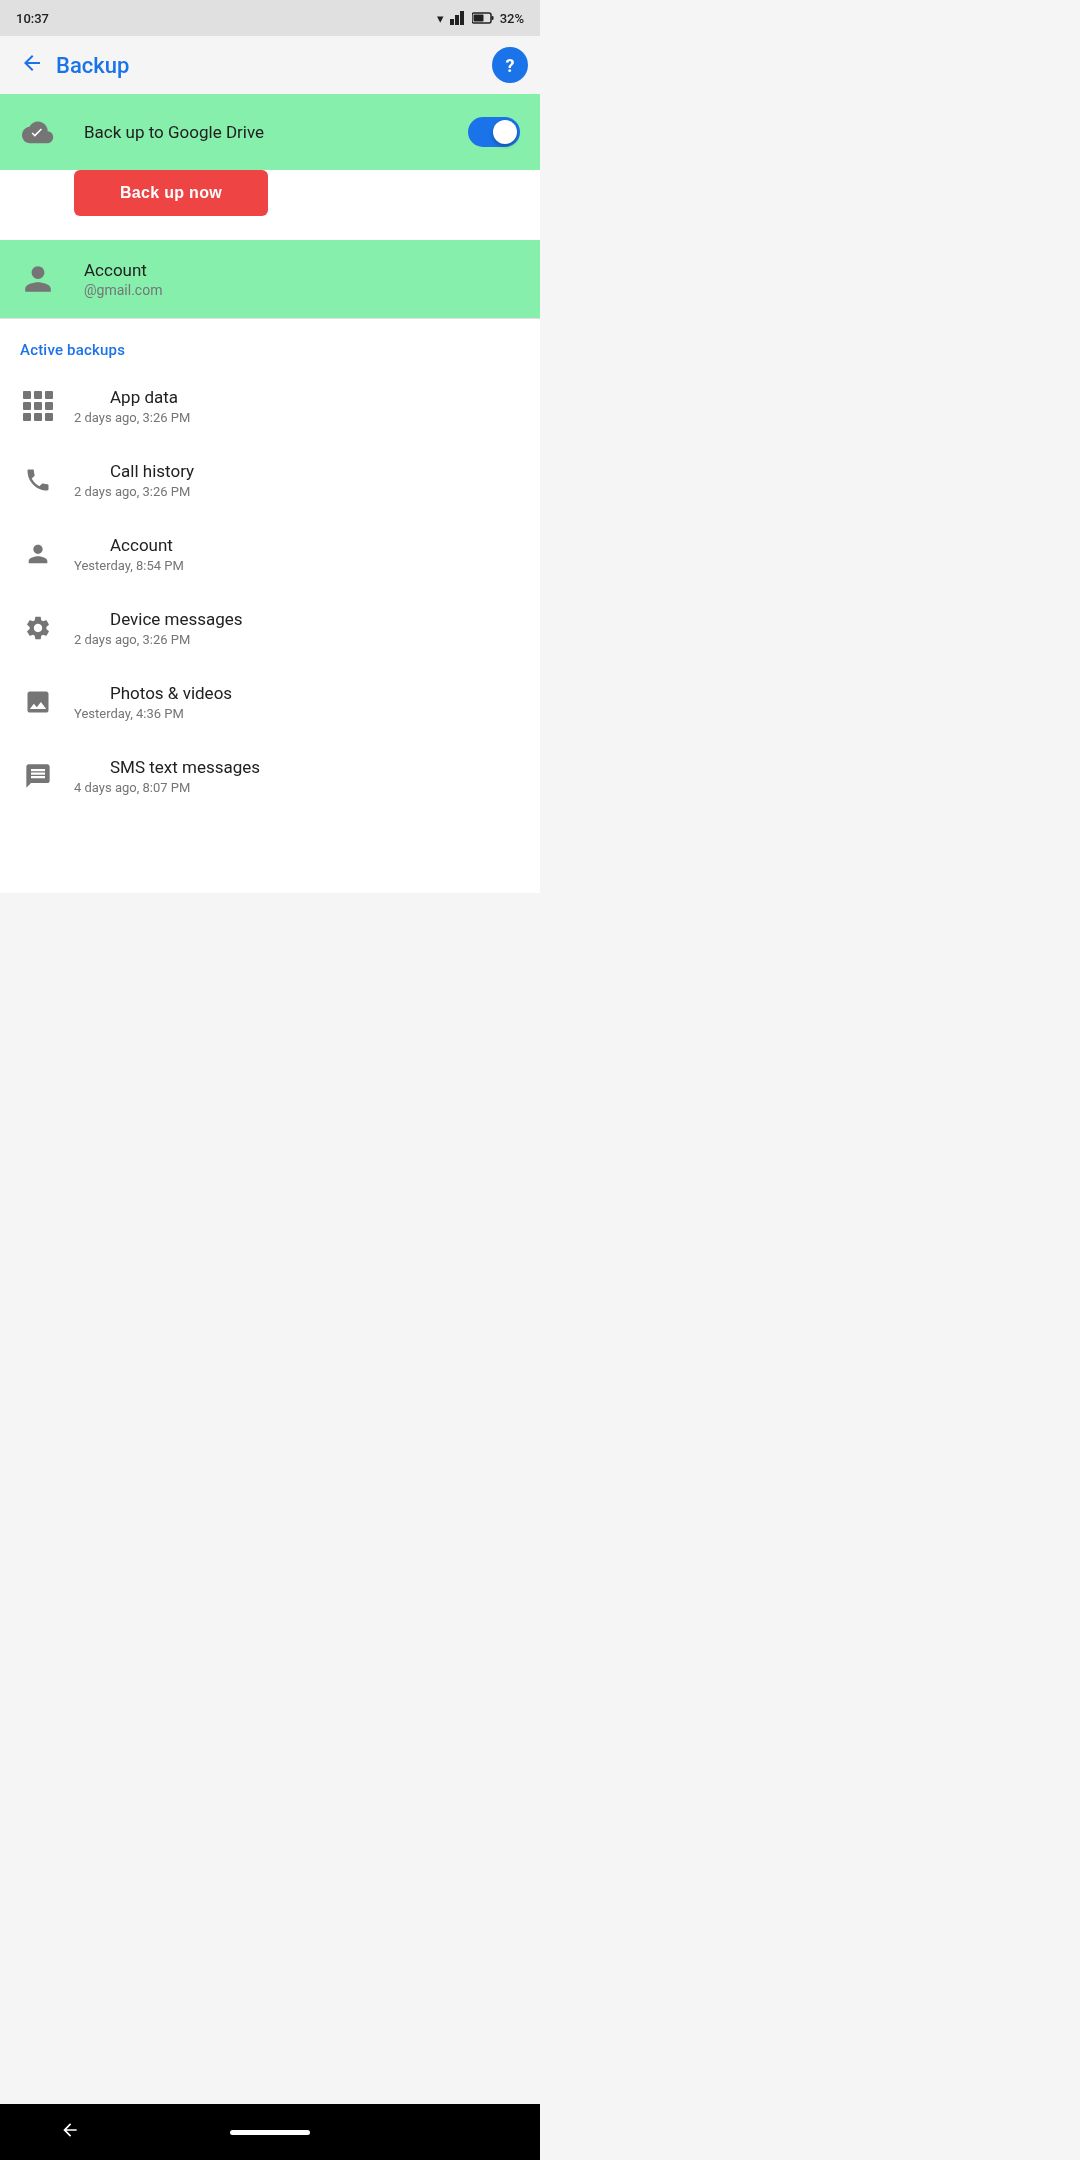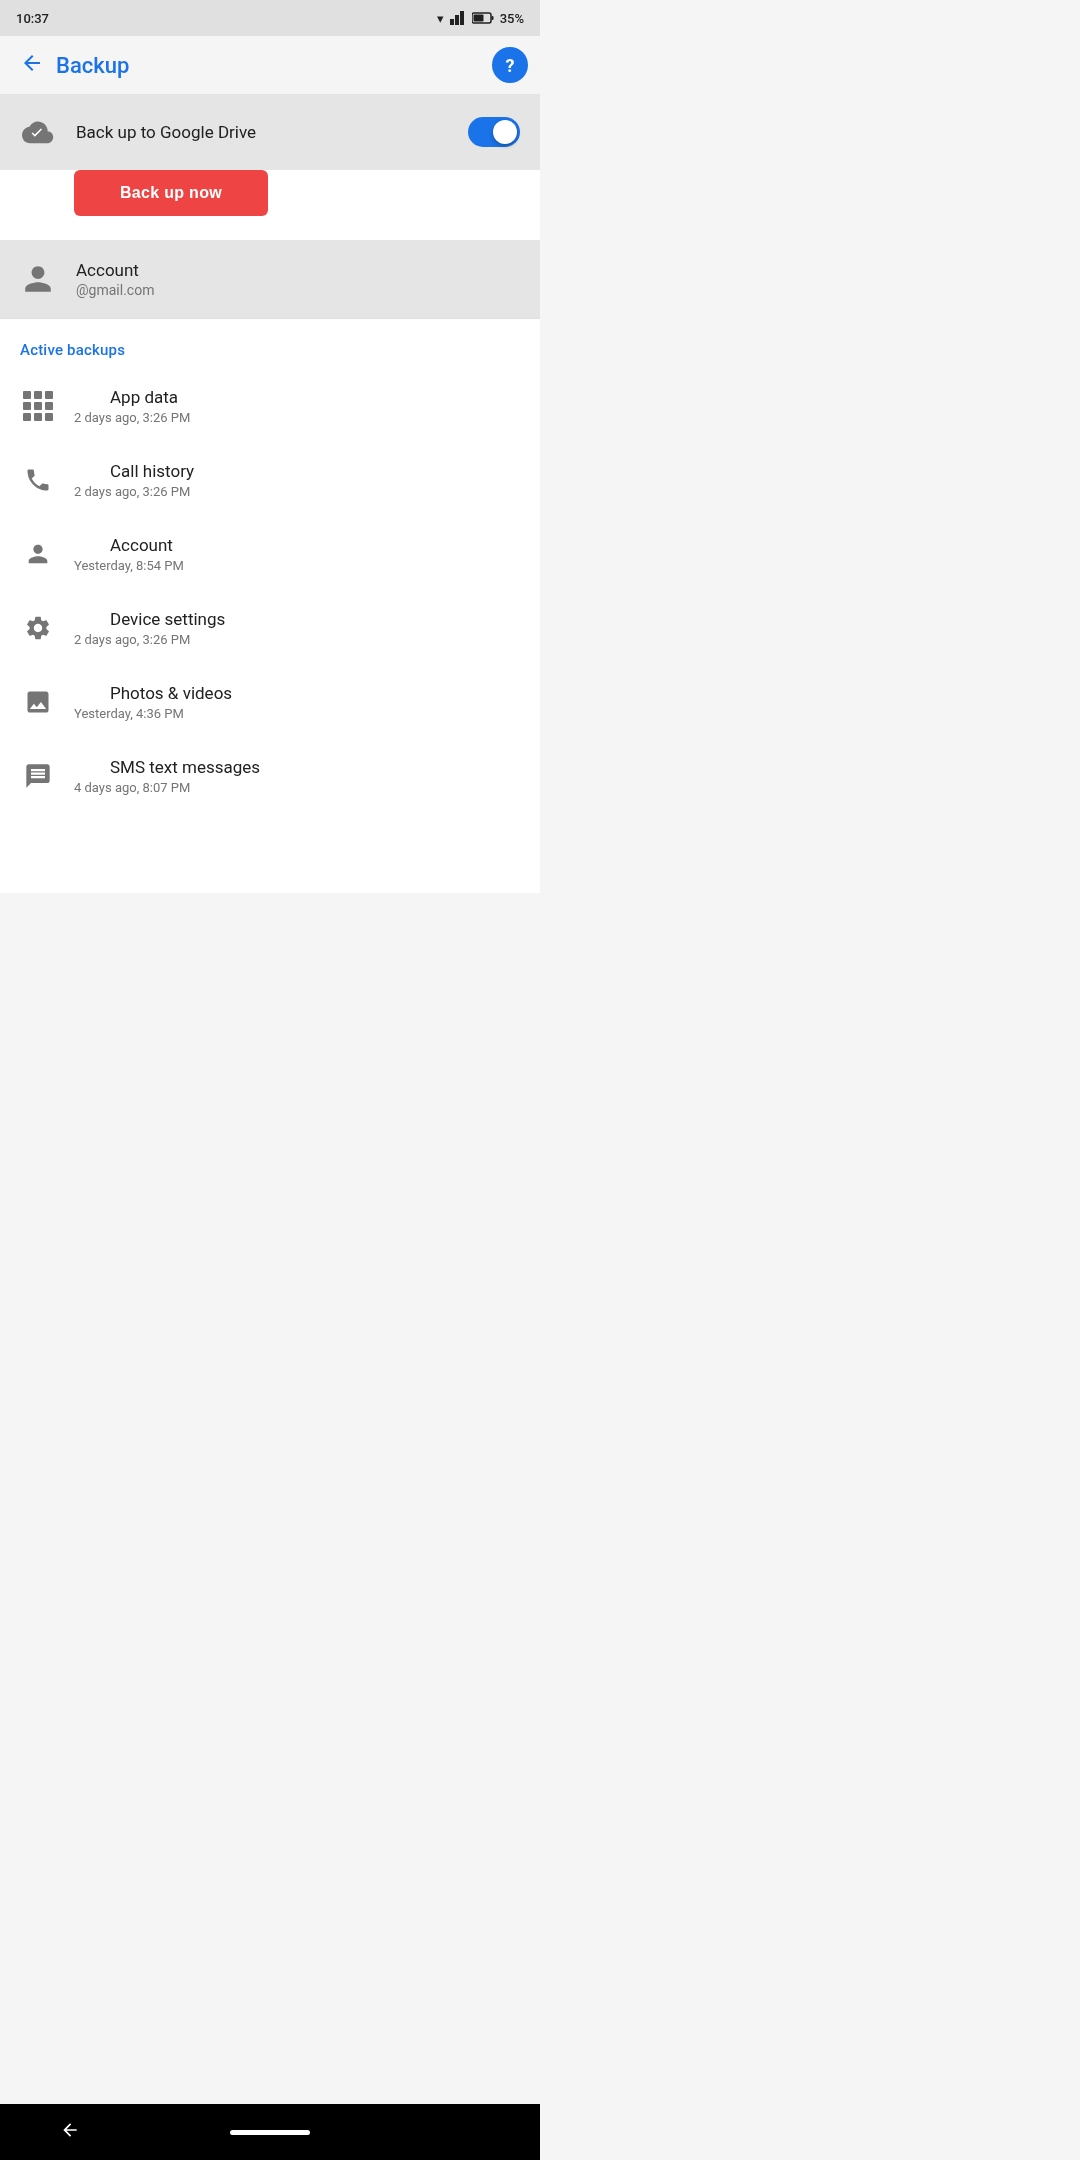--- a/index.html
+++ b/index.html
@@ -72,22 +72,22 @@
     
     .content {
       background: #ffffff;
     }
 
     
     .setting-row {
       display: flex;
       align-items: center;
       padding: 20px 20px;
-      gap: 20px;
-      background: #e5e5e5;
+      gap: 28px;
+      background: #86efac;
     }
     .setting-icon {
       width: 36px;
       height: 36px;
       display: flex;
       align-items: center;
       justify-content: center;
       flex-shrink: 0;
       color: #757575;
     }
@@ -251,21 +251,21 @@
     <svg width="16" height="14" viewBox="0 0 16 14">
       <polygon points="0,14 4,14 4,8 0,8" fill="#212121"></polygon>
       <polygon points="5,14 9,14 9,4 5,4" fill="#212121"></polygon>
       <polygon points="10,14 14,14 14,0 10,0" fill="#212121"></polygon>
     </svg>
     <svg width="22" height="12" viewBox="0 0 22 12">
       <rect x="0" y="1" width="19" height="10" rx="2" ry="2" fill="none" stroke="#212121" stroke-width="1.5"></rect>
       <rect x="19.5" y="4" width="2" height="4" rx="1" fill="#212121"></rect>
       <rect x="1.5" y="2.5" width="10" height="7" rx="1" fill="#212121"></rect>
     </svg>
-    <span style="font-size:13px;">35%</span>
+    <span style="font-size:13px;">32%</span>
   </div>
 </div>
 
 <div class="header">
   <span class="header-back">
     <svg width="24" height="24" viewBox="0 0 24 24" fill="#1a73e8">
       <path d="M20 11H7.83l5.59-5.59L12 4l-8 8 8 8 1.41-1.41L7.83 13H20v-2z"></path>
     </svg>
   </span>
   <span class="header-title">Backup</span>
@@ -359,21 +359,21 @@
     </div>
   </div>
 
   <div class="backup-item">
     <div class="backup-item-icon">
       <svg width="28" height="28" viewBox="0 0 24 24" fill="#757575">
         <path d="M19.14 12.94c.04-.3.06-.61.06-.94 0-.32-.02-.64-.07-.94l2.03-1.58c.18-.14.23-.41.12-.61l-1.92-3.32c-.12-.22-.37-.29-.59-.22l-2.39.96c-.5-.38-1.03-.7-1.62-.94l-.36-2.54c-.04-.24-.24-.41-.48-.41h-3.84c-.24 0-.43.17-.47.41l-.36 2.54c-.59.24-1.13.57-1.62.94l-2.39-.96c-.22-.08-.47 0-.59.22L2.74 8.87c-.12.21-.08.47.12.61l2.03 1.58c-.05.3-.09.63-.09.94s.02.64.07.94l-2.03 1.58c-.18.14-.23.41-.12.61l1.92 3.32c.12.22.37.29.59.22l2.39-.96c.5.38 1.03.7 1.62.94l.36 2.54c.05.24.24.41.48.41h3.84c.24 0 .44-.17.47-.41l.36-2.54c.59-.24 1.13-.56 1.62-.94l2.39.96c.22.08.47 0 .59-.22l1.92-3.32c.12-.22.07-.47-.12-.61l-2.01-1.58zM12 15.6c-1.98 0-3.6-1.62-3.6-3.6s1.62-3.6 3.6-3.6 3.6 1.62 3.6 3.6-1.62 3.6-3.6 3.6z"></path>
       </svg>
     </div>
     <div class="backup-item-text">
-      <div class="backup-item-label">Device settings</div>
+      <div class="backup-item-label">Device messages</div>
       <div class="backup-item-time">2 days ago, 3:26 PM</div>
     </div>
   </div>
 
   <div class="backup-item">
     <div class="backup-item-icon">
       <svg width="28" height="28" viewBox="0 0 24 24" fill="#757575">
         <path d="M21 19V5c0-1.1-.9-2-2-2H5c-1.1 0-2 .9-2 2v14c0 1.1.9 2 2 2h14c1.1 0 2-.9 2-2zM8.5 13.5l2.5 3.01L14.5 12l4.5 6H5l3.5-4.5z"></path>
       </svg>
     </div>

